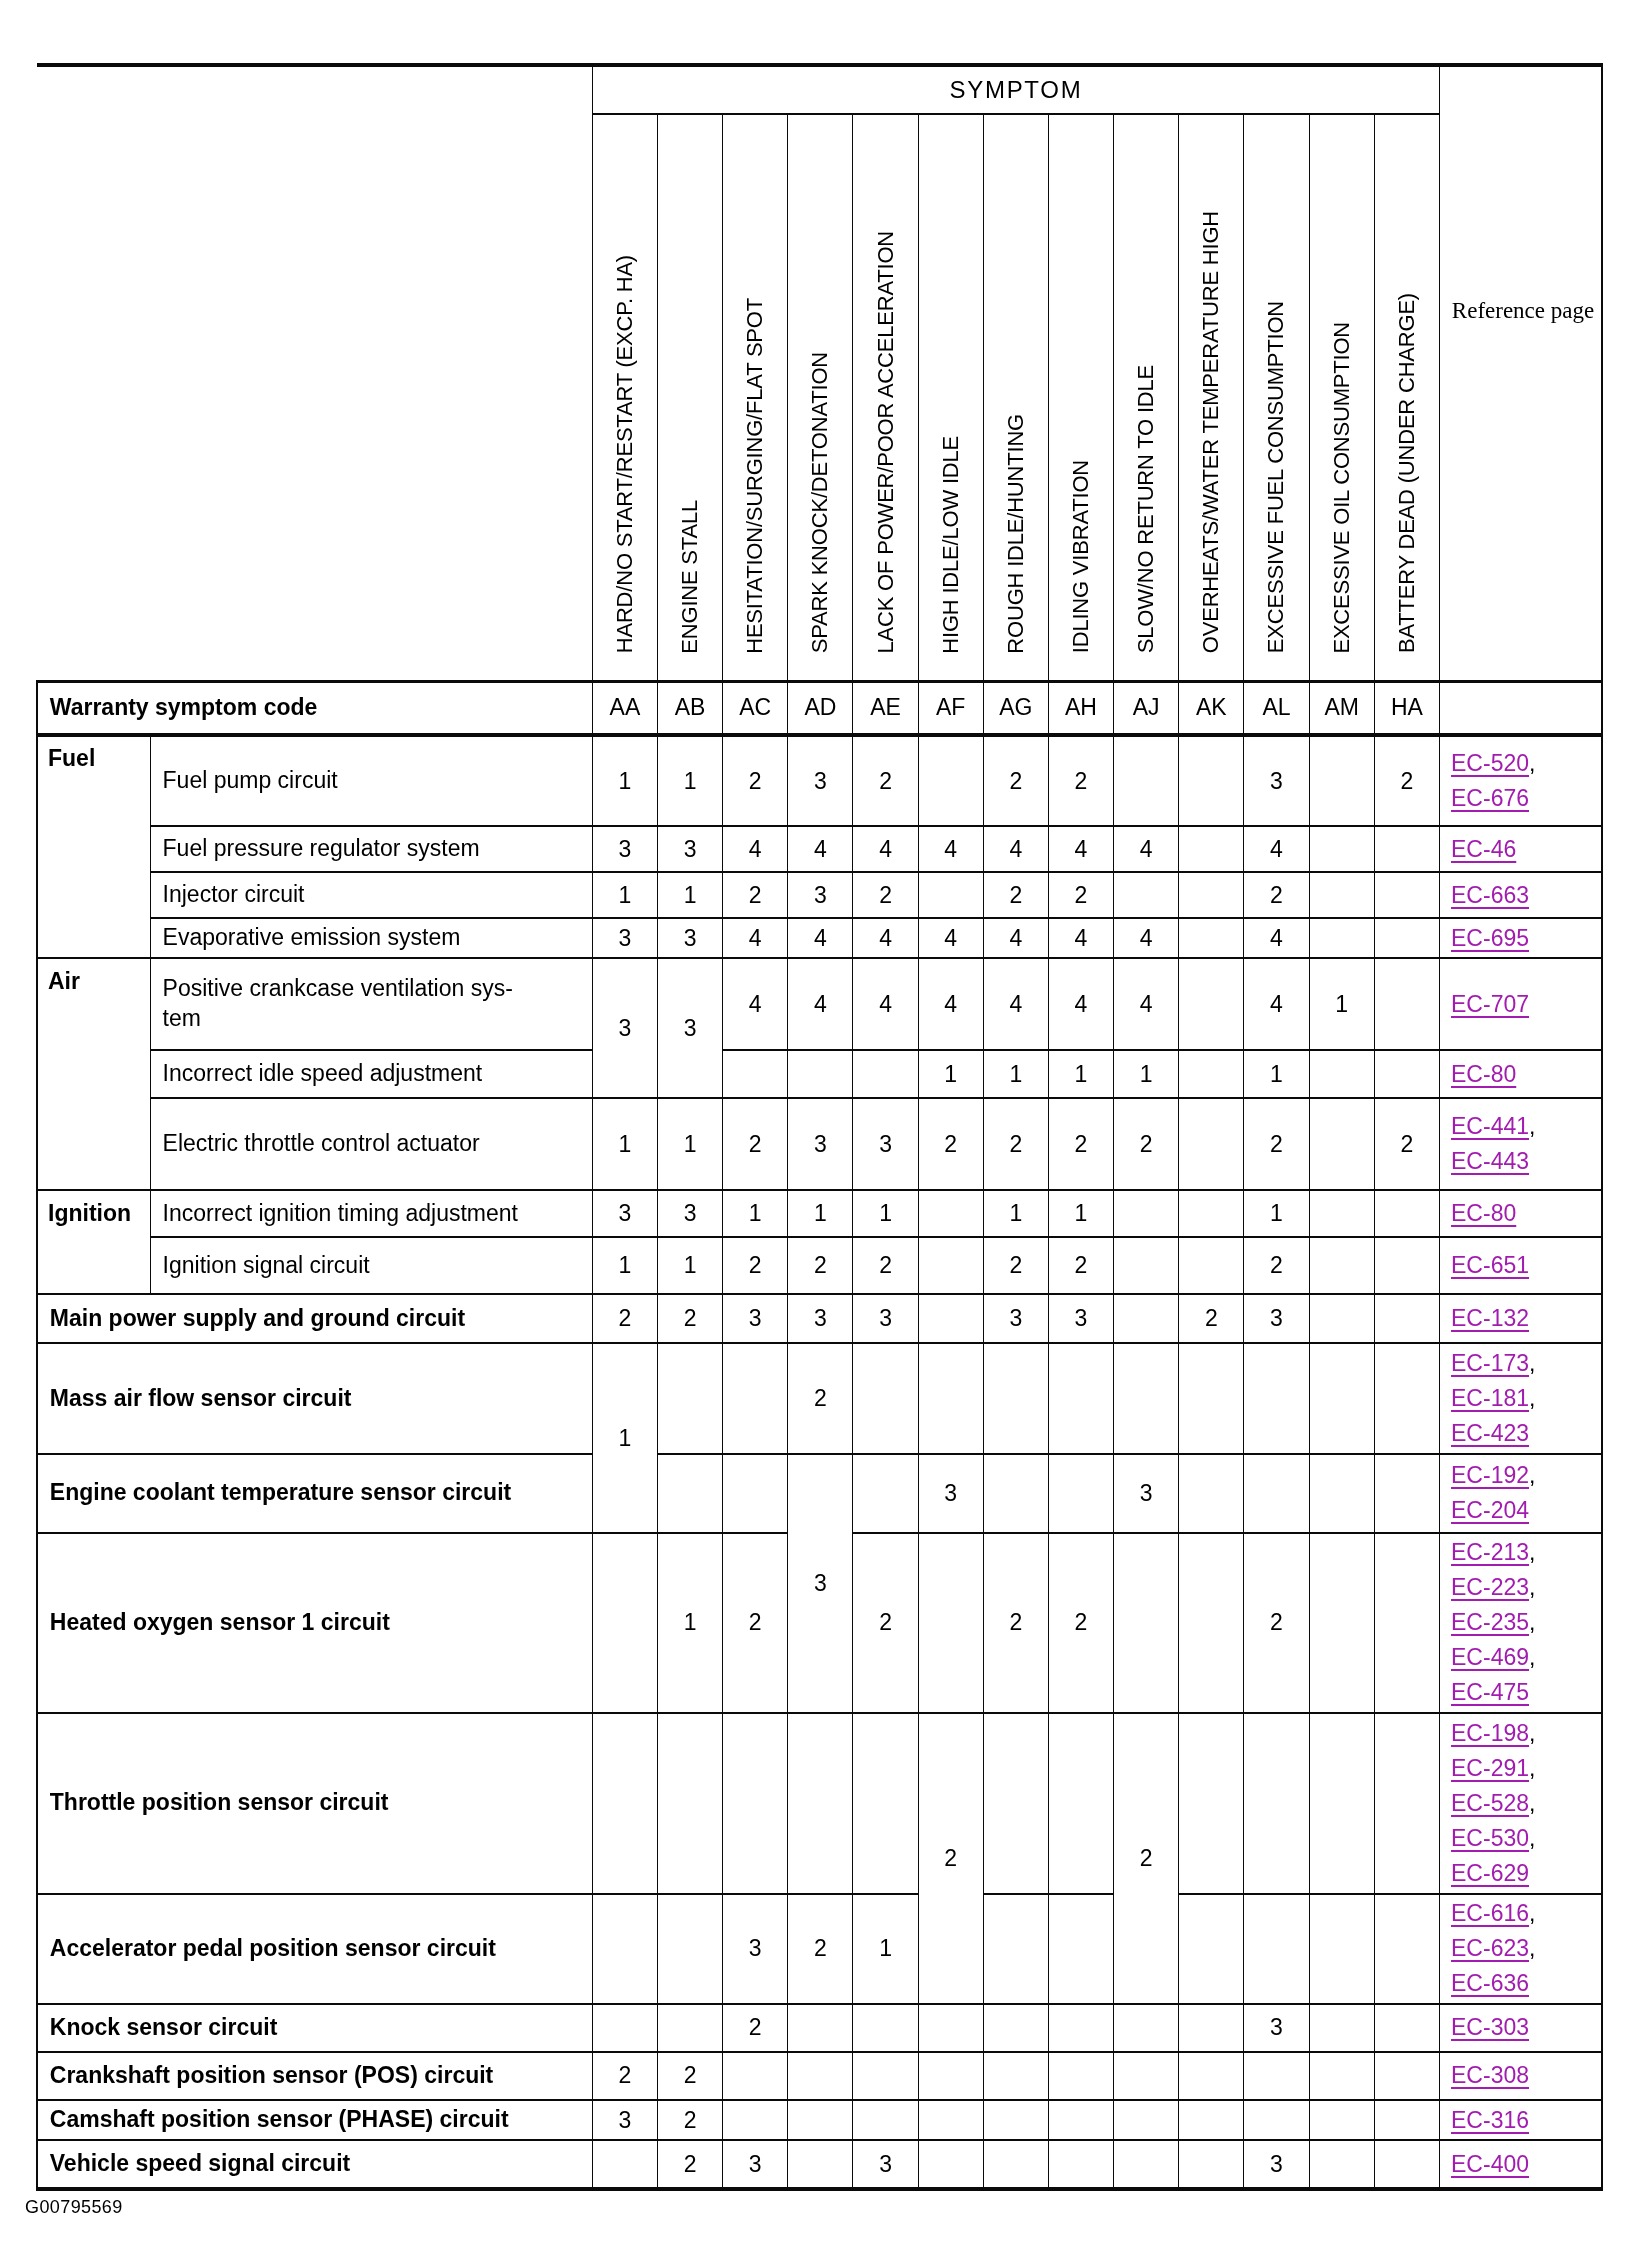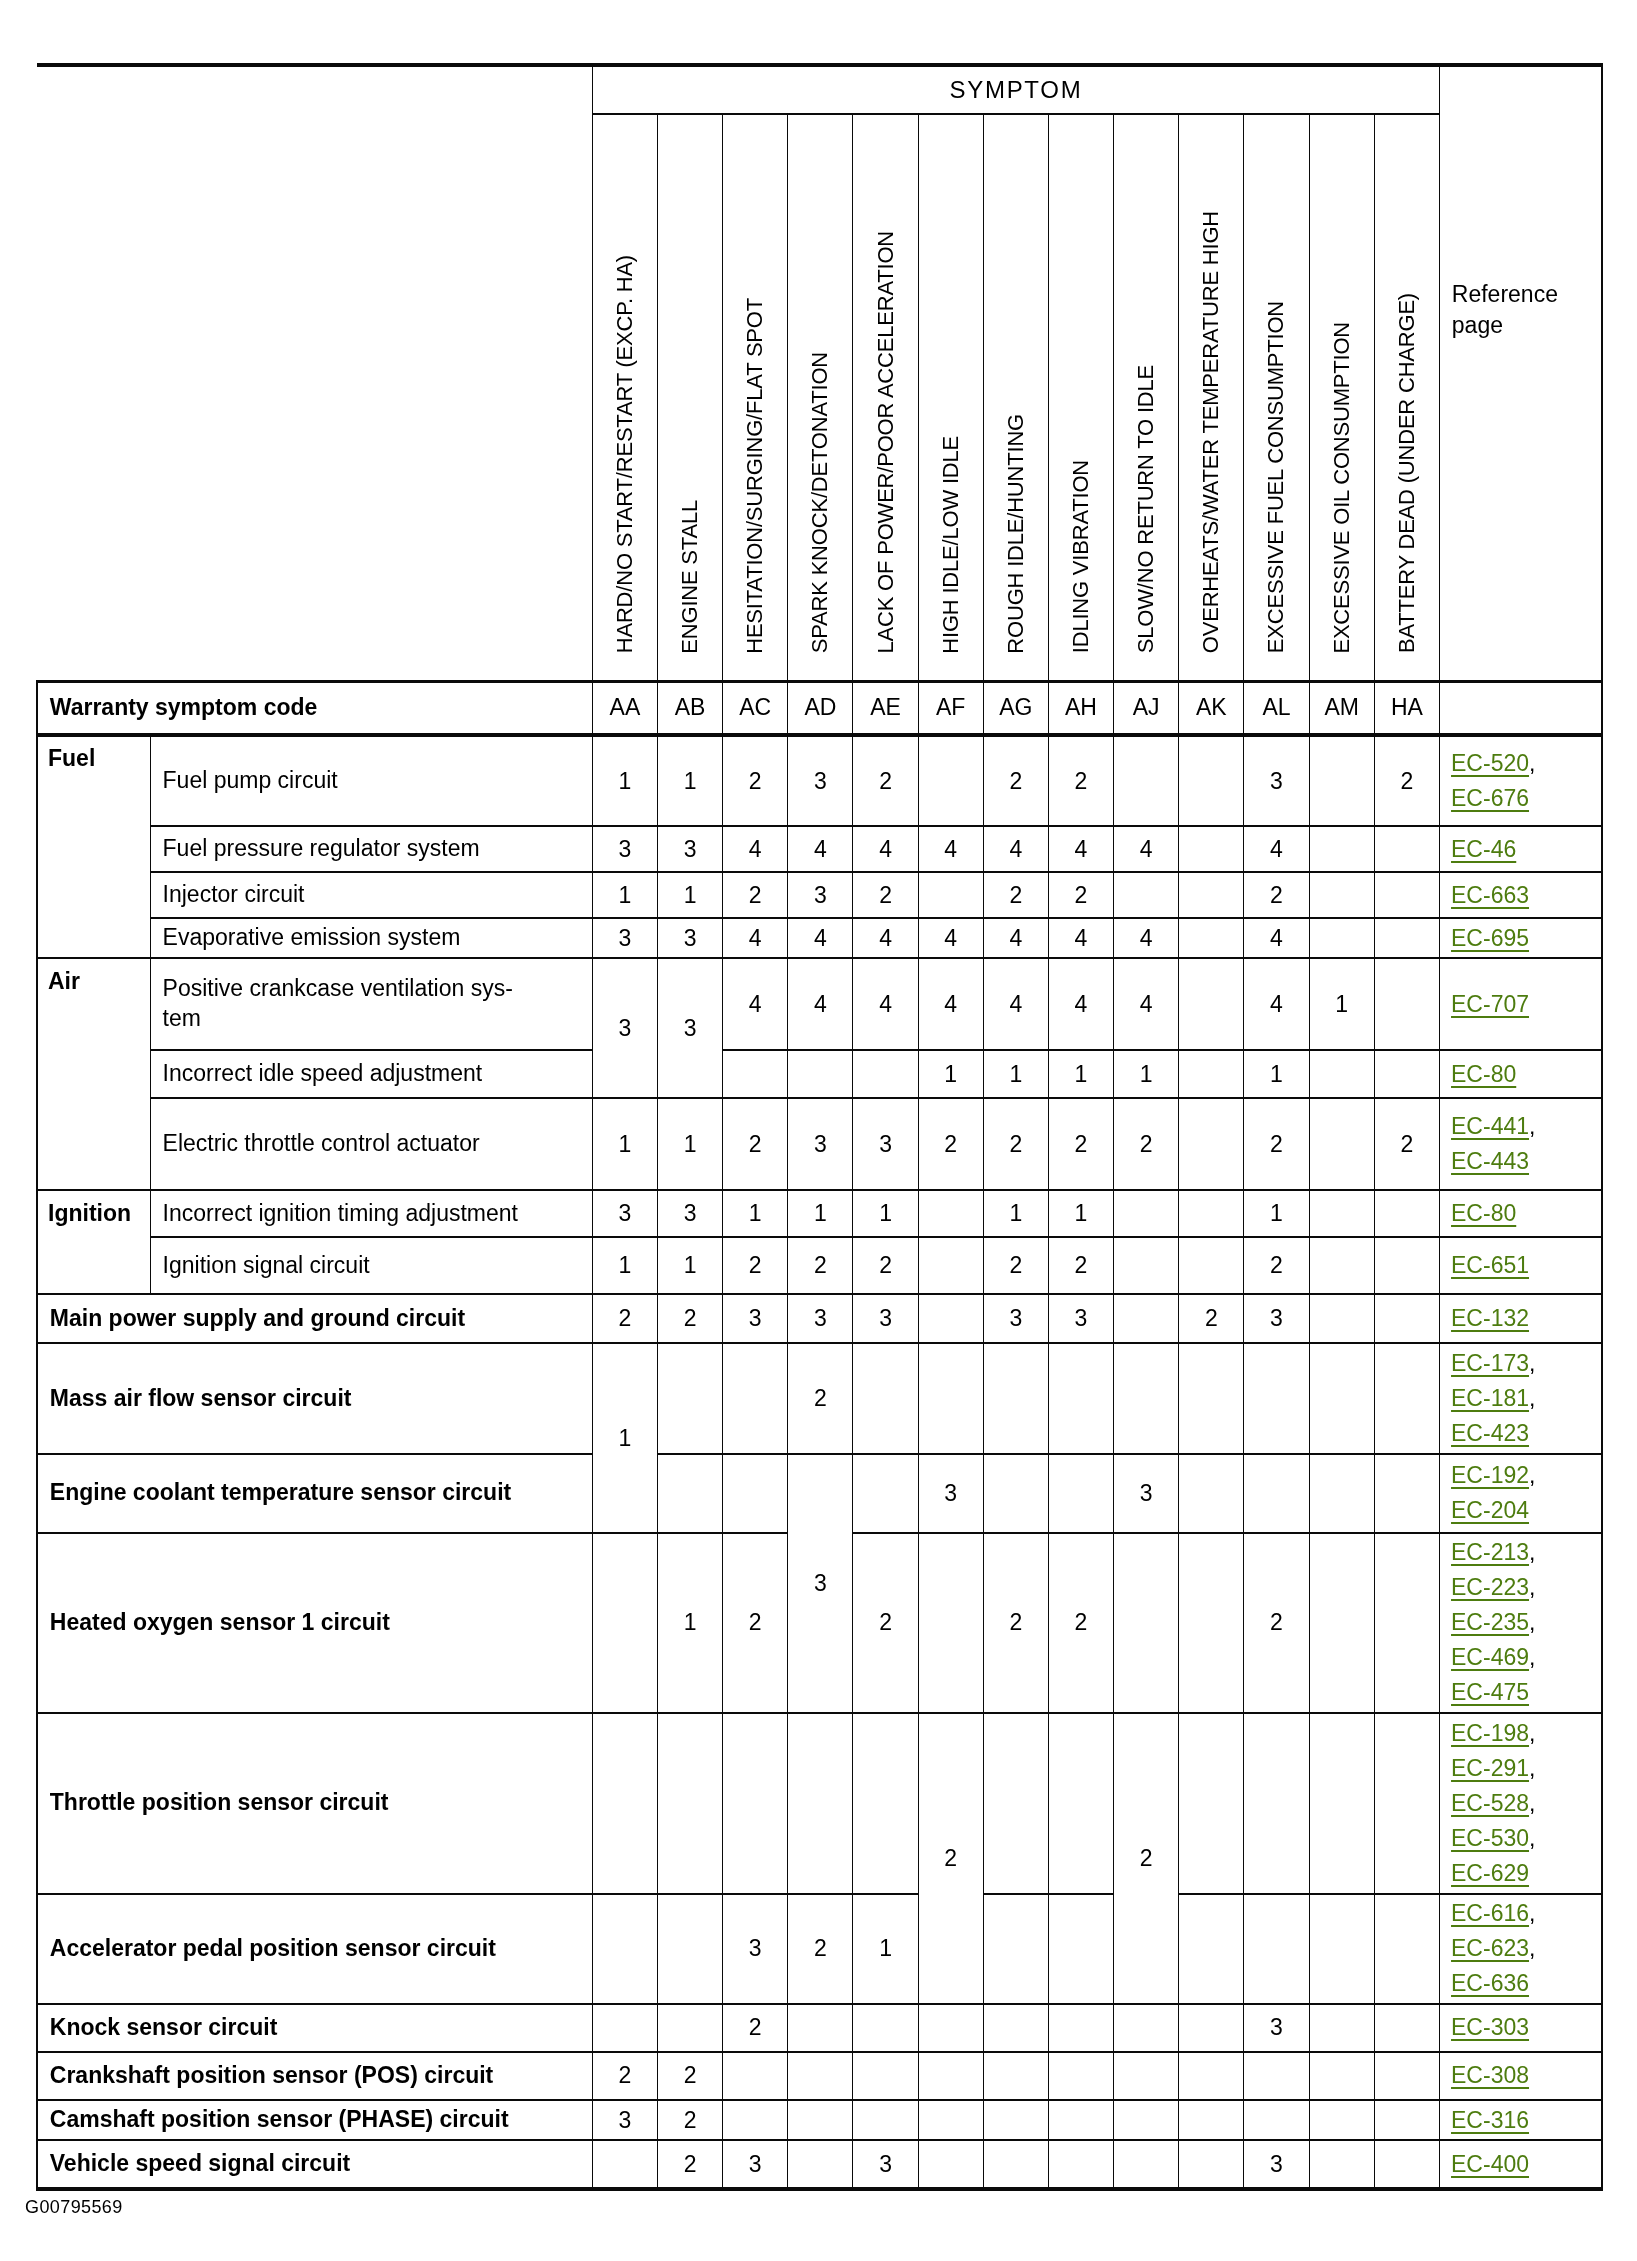--- a/index.html
+++ b/index.html
@@ -43,20 +43,21 @@
     font-size: 24px;
     letter-spacing: 1.7px;
     border-top-width: 4.2px;
   }
   td.refhead {
     vertical-align: middle;
     padding: 0 5px 126px 11.8px;
     line-height: 1.35;
     border-top-width: 4.2px;
     border-right-width: 2.5px;
+    font-family: Liberation Serif, serif;
   }
   td.rot {
     vertical-align: bottom;
     text-align: center;
     padding-bottom: 20px;
   }
   .vtxt {
     display: inline-block;
     writing-mode: vertical-rl;
     transform: rotate(180deg);
@@ -88,21 +89,21 @@
   td.ref {
     vertical-align: middle;
     text-align: left;
     padding: 1.7px 1.7px 1.7px 11px;
     line-height: 35px;
   }
   td.lft { border-left-width: 2.5px; font-weight: bold; }
   td.rgt { border-right-width: 2.5px; }
   td.bb  { border-bottom-width: 4.2px; }
   a.reflink {
-    color: #4d7c0f;
+    color: #a21caf;
     text-decoration: underline;
     text-decoration-thickness: 1.7px;
     text-underline-offset: 4.2px;
     cursor: pointer;
     text-align: right;
   }
   .figcode {
     position: absolute;
     left: 25px;
     top: 2197px;

